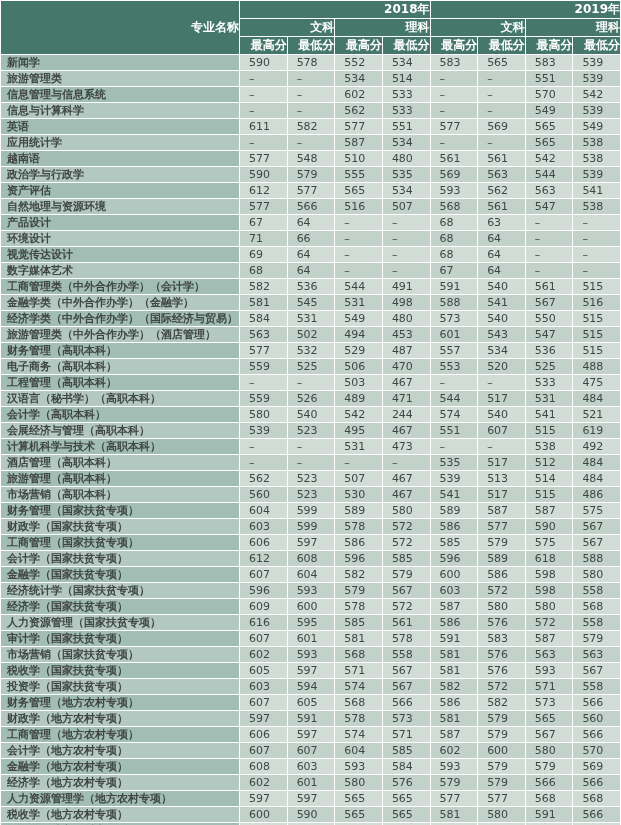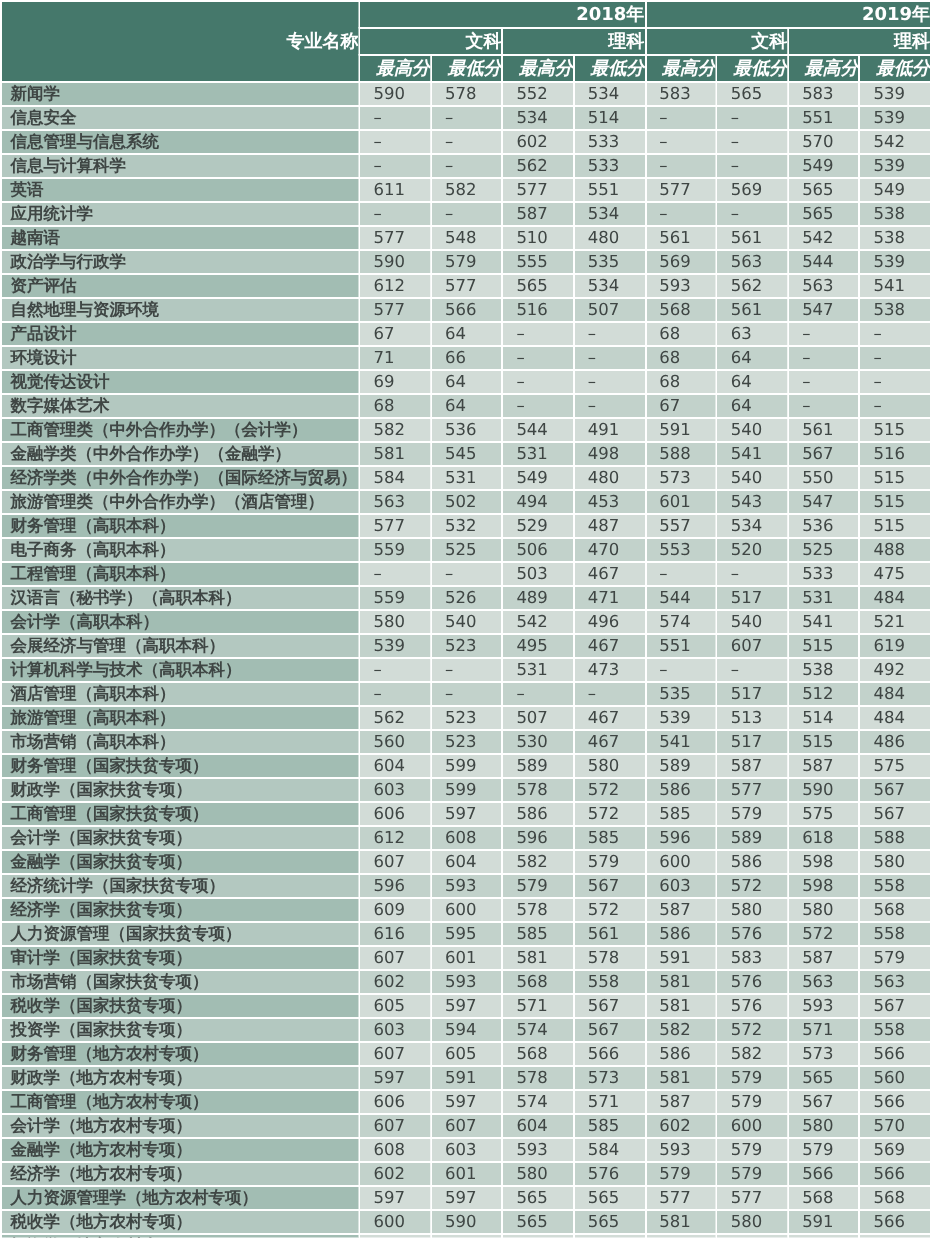--- a/index.html
+++ b/index.html
@@ -18,21 +18,21 @@
     box-sizing: border-box;
   }
   thead th {
     background: var(--header-bg, #45786b);
     color: var(--header-text, #ffffff);
     font-size: 12px; font-weight: bold; text-align: right;
     padding: 0;
   }
   tr.h1 { height: 17px; }
   tr.h2 { height: 16px; }
-  tr.h3 { height: 17px; font-style: italic; }
+  tr.h3 { height: 17px; }
   td.name {
     font-size: 11px; font-weight: bold;
     color: var(--cell-text, #3f4644);
     text-align: left; padding: 0 11px 0 6px;
   }
   td.val {
     font-size: 11px;
     color: var(--cell-text, #3f4644);
     text-align: left; padding: 0 0 0 9px;
   }
@@ -86,21 +86,21 @@
           <td class="val">590</td>
           <td class="val">578</td>
           <td class="val">552</td>
           <td class="val">534</td>
           <td class="val">583</td>
           <td class="val">565</td>
           <td class="val">583</td>
           <td class="val">539</td>
         </tr>
         <tr class="even">
-          <td class="name">信息安全</td>
+          <td class="name">旅游管理类</td>
           <td class="val">–</td>
           <td class="val">–</td>
           <td class="val">534</td>
           <td class="val">514</td>
           <td class="val">–</td>
           <td class="val">–</td>
           <td class="val">551</td>
           <td class="val">539</td>
         </tr>
         <tr class="odd">
@@ -321,21 +321,21 @@
           <td class="val">544</td>
           <td class="val">517</td>
           <td class="val">531</td>
           <td class="val">484</td>
         </tr>
         <tr class="odd">
           <td class="name">会计学（高职本科）</td>
           <td class="val">580</td>
           <td class="val">540</td>
           <td class="val">542</td>
-          <td class="val">496</td>
+          <td class="val">244</td>
           <td class="val">574</td>
           <td class="val">540</td>
           <td class="val">541</td>
           <td class="val">521</td>
         </tr>
         <tr class="even">
           <td class="name">会展经济与管理（高职本科）</td>
           <td class="val">539</td>
           <td class="val">523</td>
           <td class="val">495</td>

